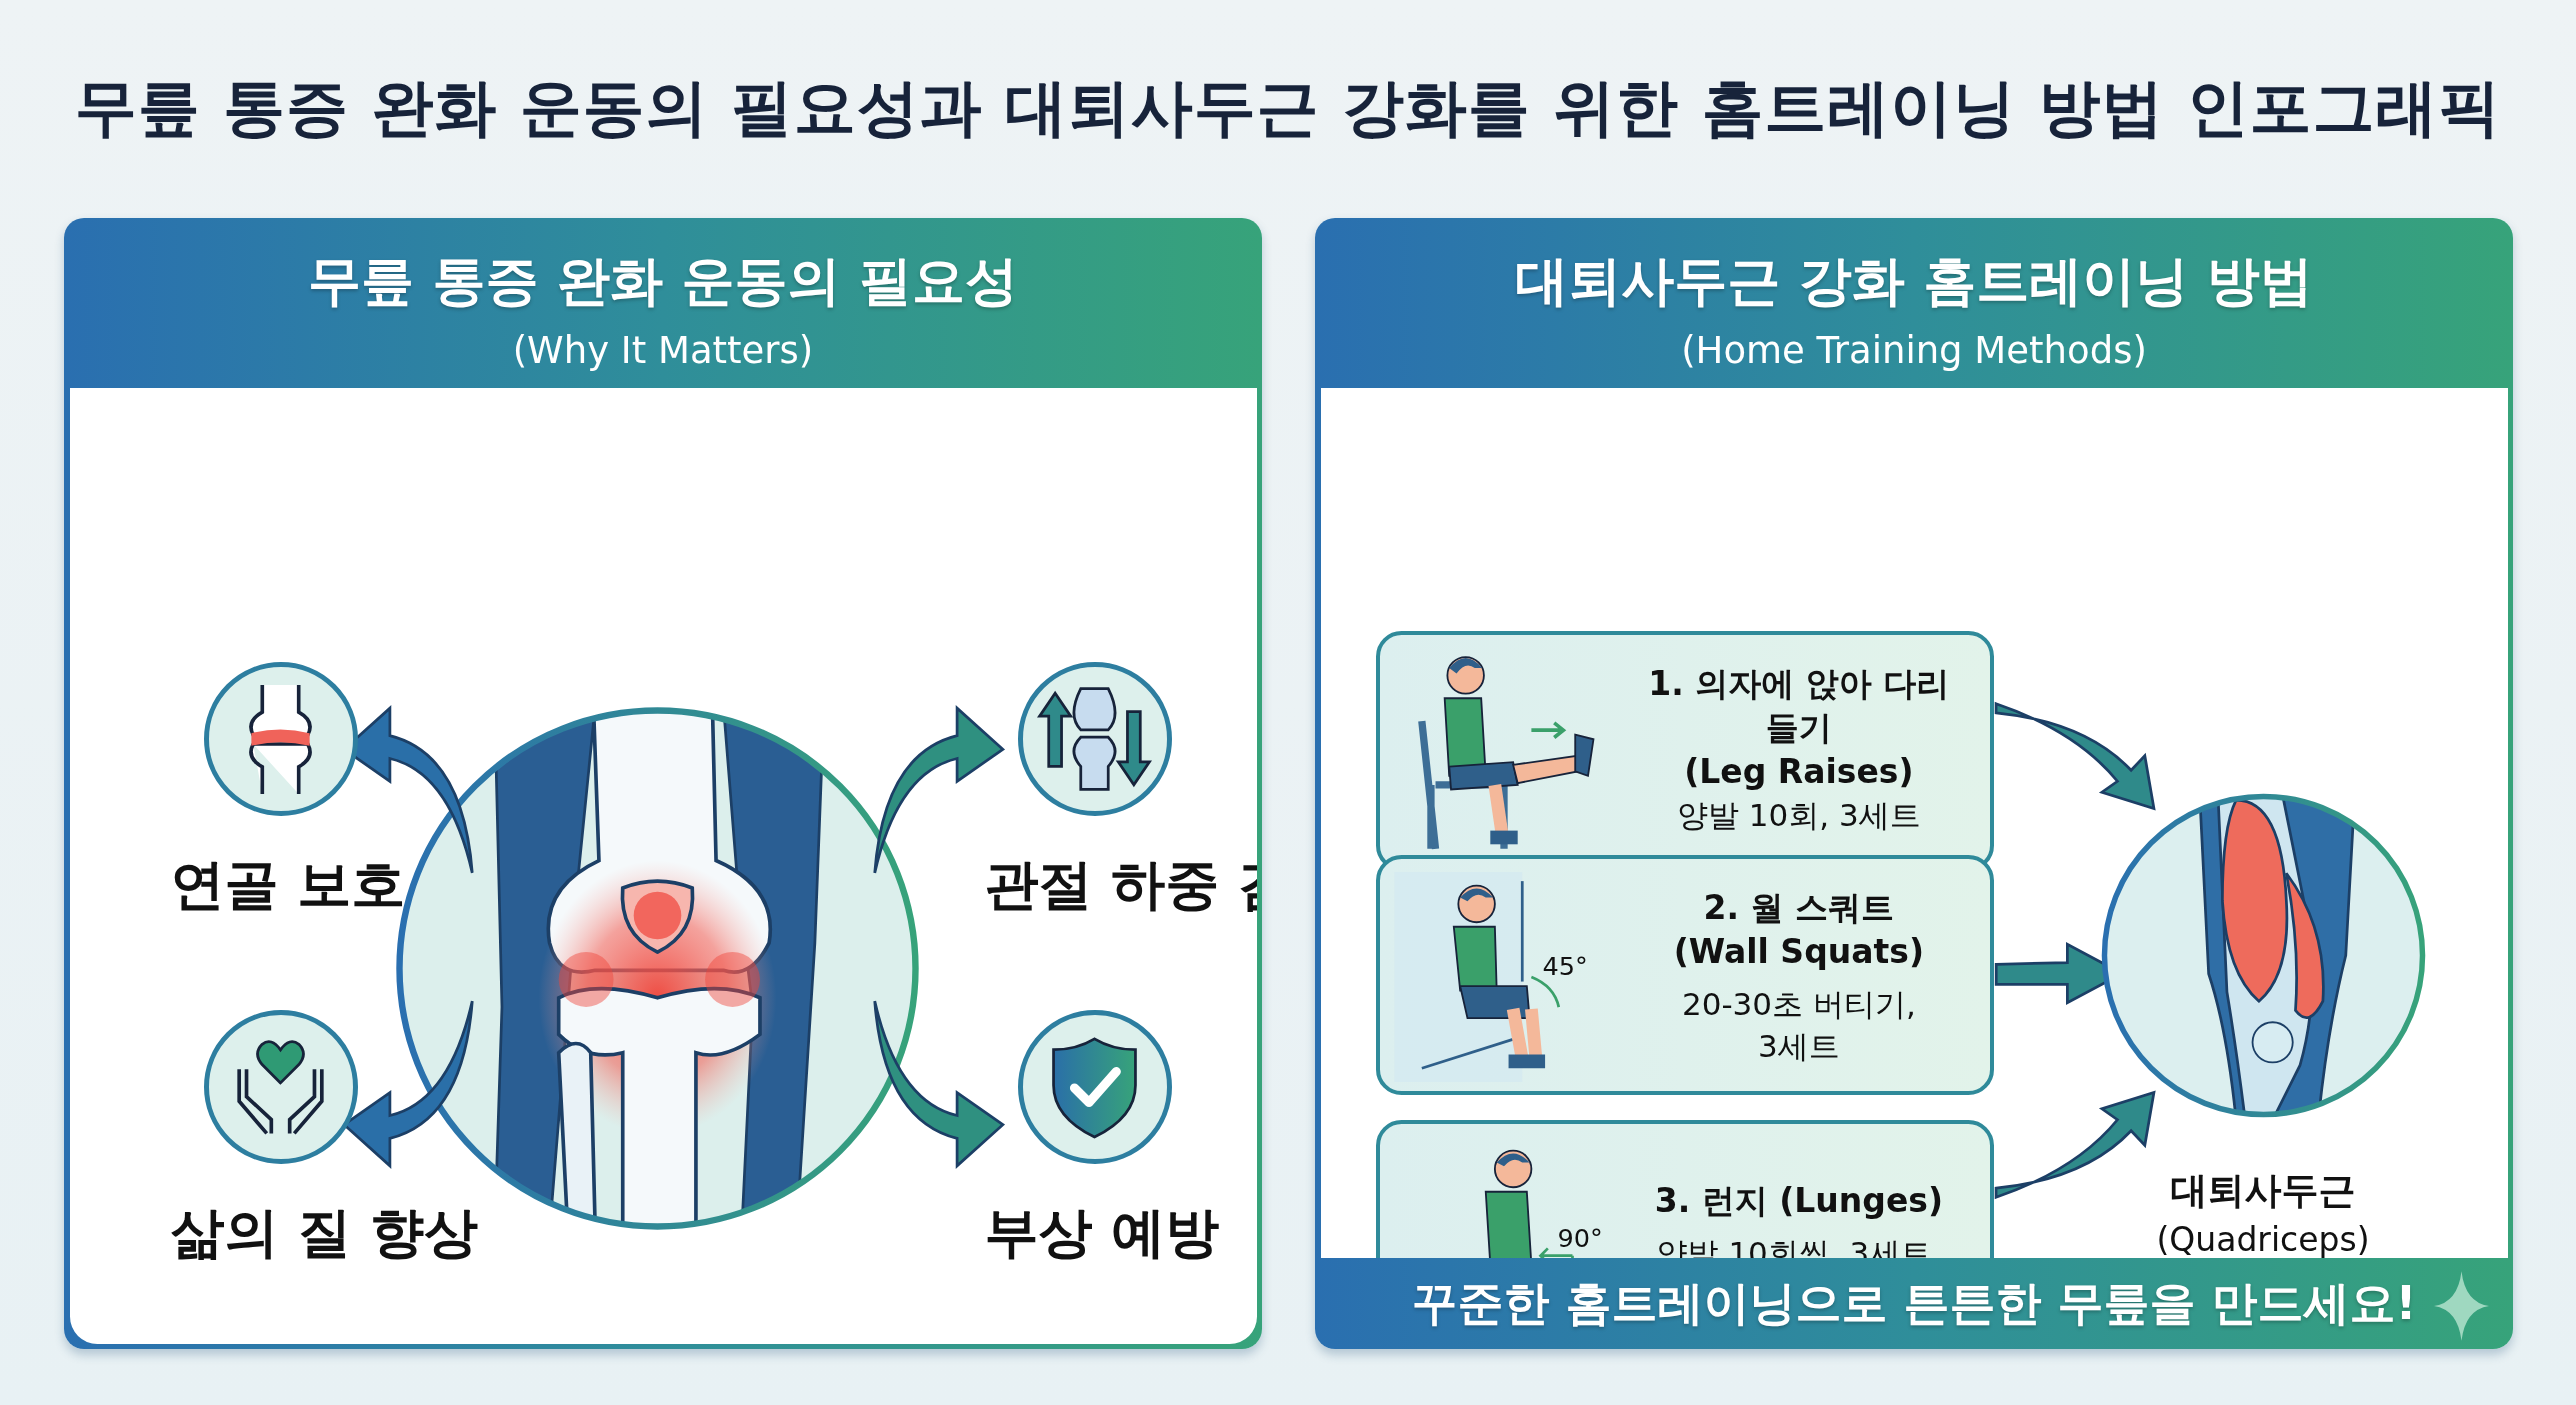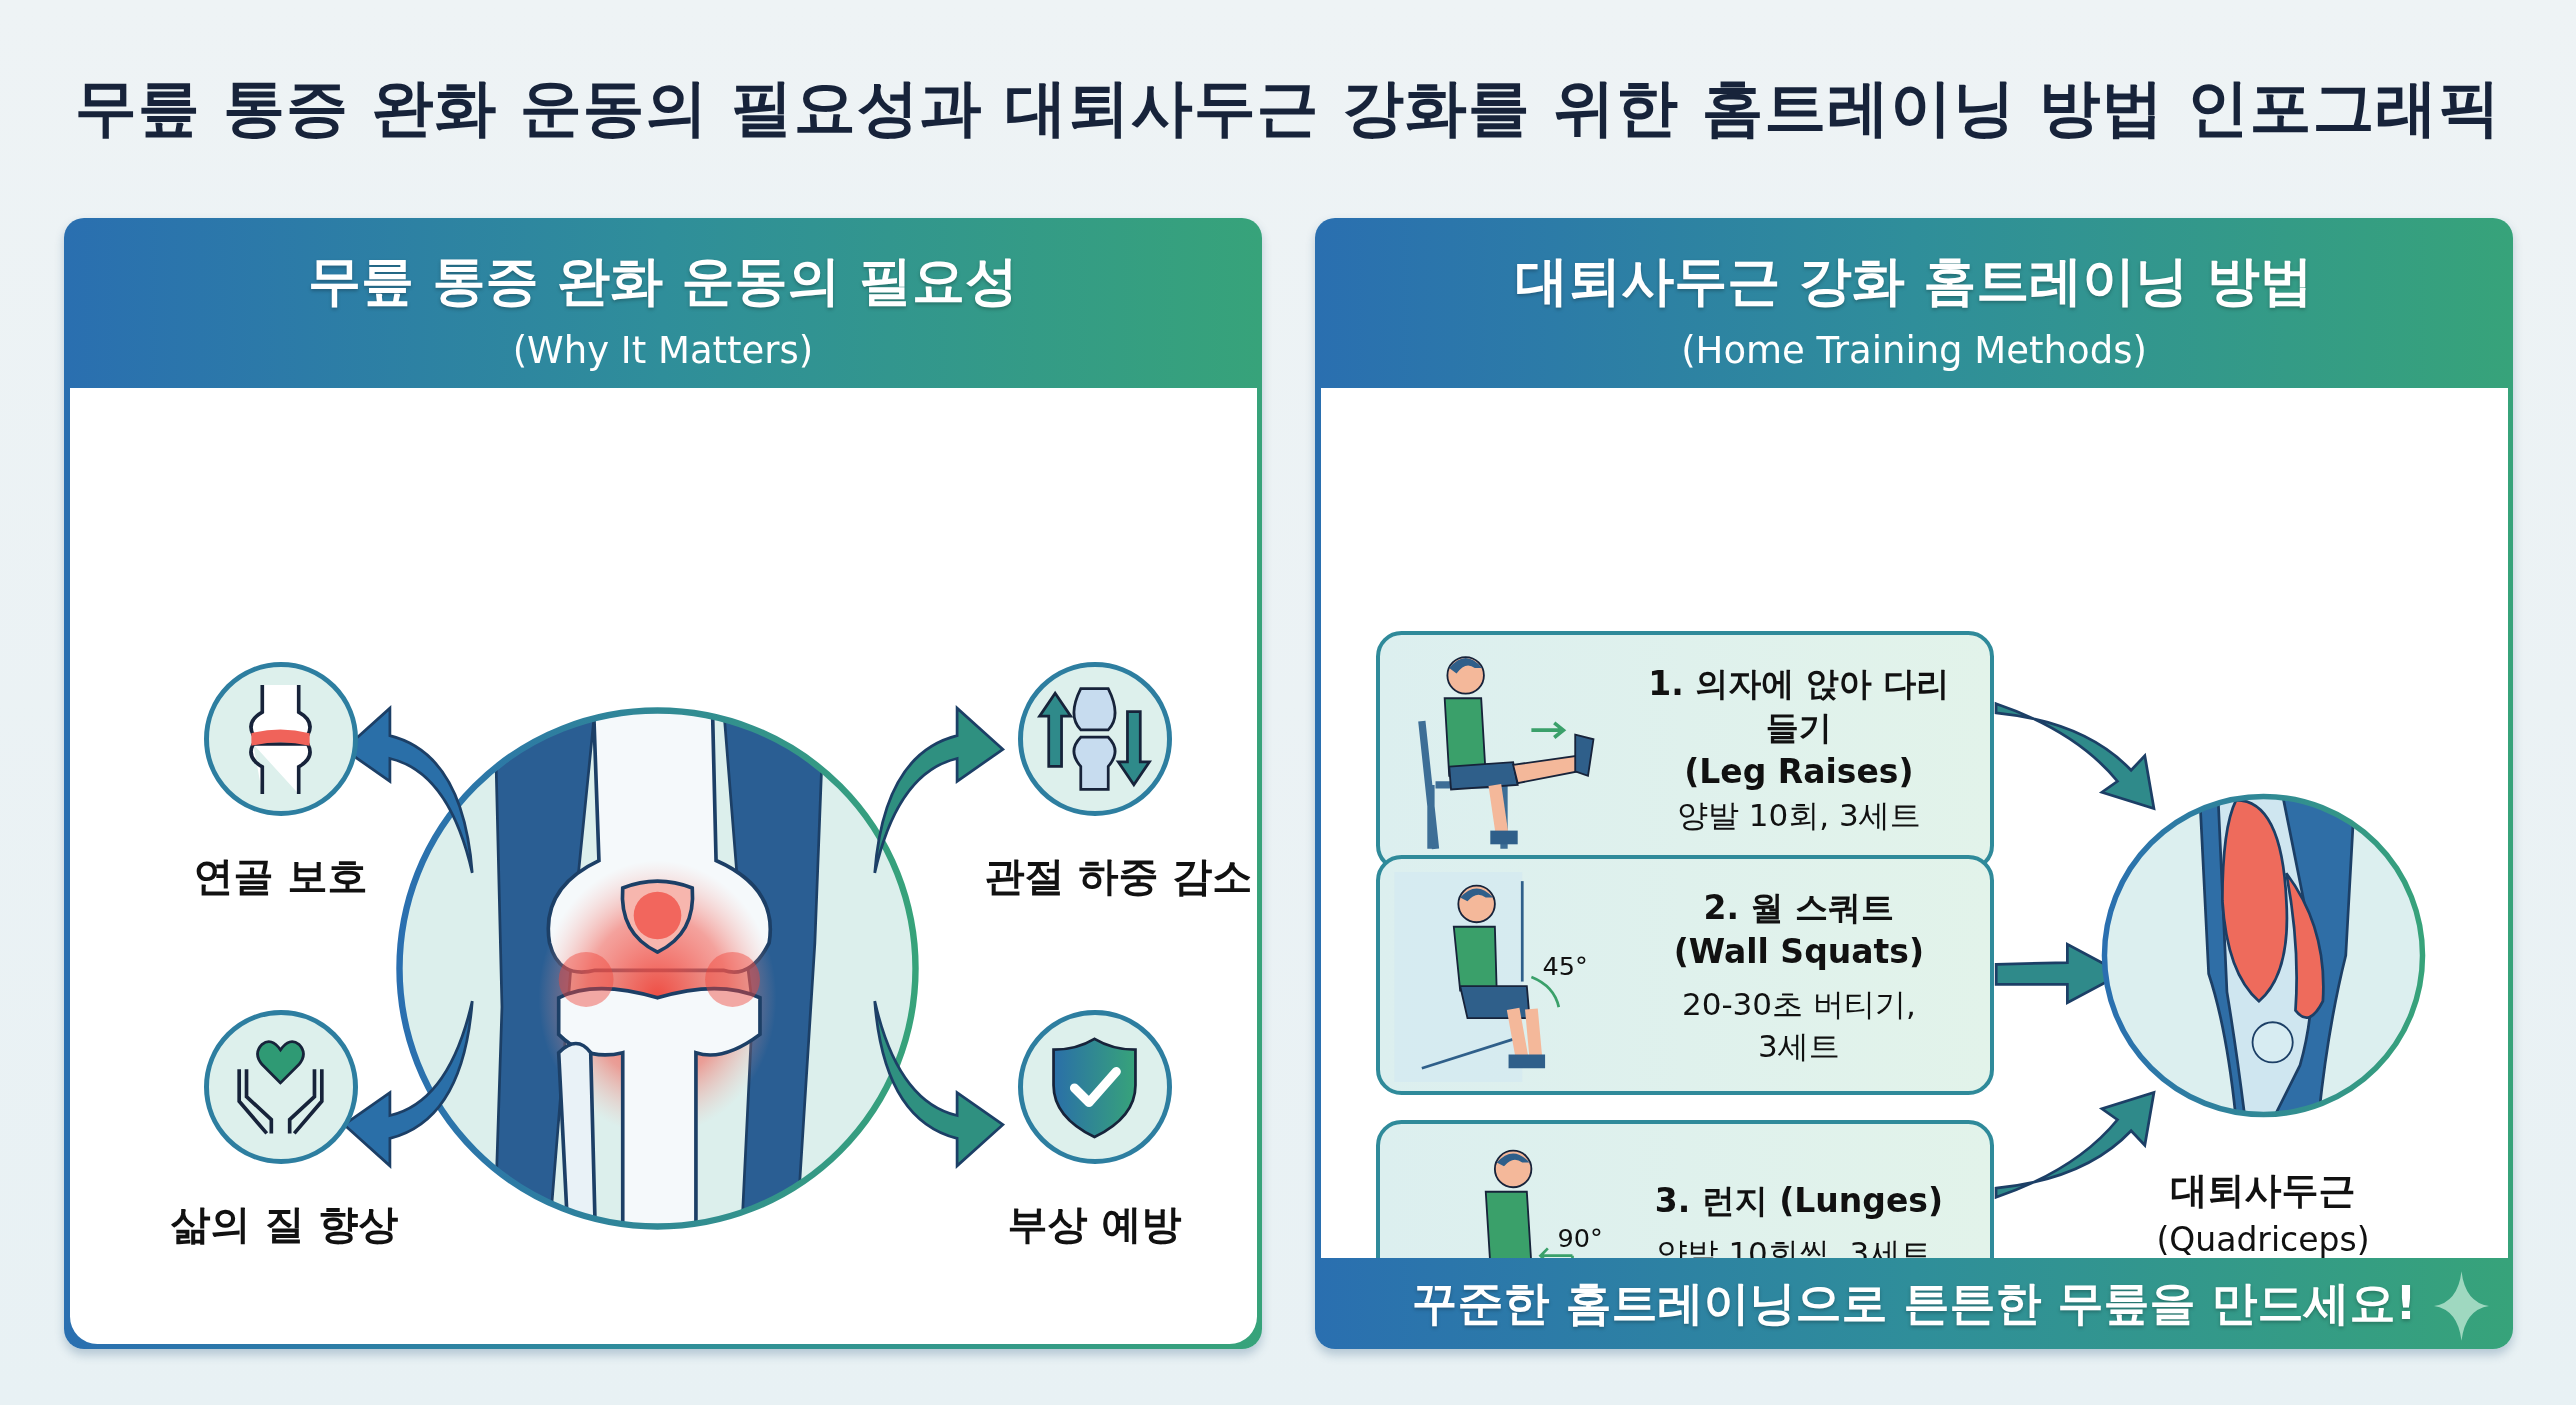--- a/index.html
+++ b/index.html
@@ -41,21 +41,21 @@
   }
   .sparkle { position: absolute; right: 24px; top: 12.8px; width: 55px; height: 70px; }
 
   
   .benefit { position: absolute; width: 220px; text-align: center; }
   .benefit .icon-circle {
     width: 154px; height: 154px; margin: 0 auto; border-radius: 50%;
     border: 5.5px solid #2d7ea0; background: #ddf0ec;
     display: flex; align-items: center; justify-content: center;
   }
-  .benefit .label { display: block; margin-top: 33px; font-size: 40px; font-weight: bold; color: #111; white-space: nowrap; }
+  .benefit .label { display: block; margin-top: 33px; font-size: 54px; font-weight: bold; color: #111; white-space: nowrap; }
   .knee-circle { position: absolute; left: 324px; top: 317px; width: 527px; height: 527px; }
   .arrow-svg { position: absolute; }
   .summary {
     position: absolute; left: 0; right: 0; top: 951px; text-align: center;
     font-size: 46px; font-weight: bold; color: #111; line-height: 66px;
   }
 
   
   .exercise-card {
     position: absolute; left: 55px; width: 618px; height: 240px;

